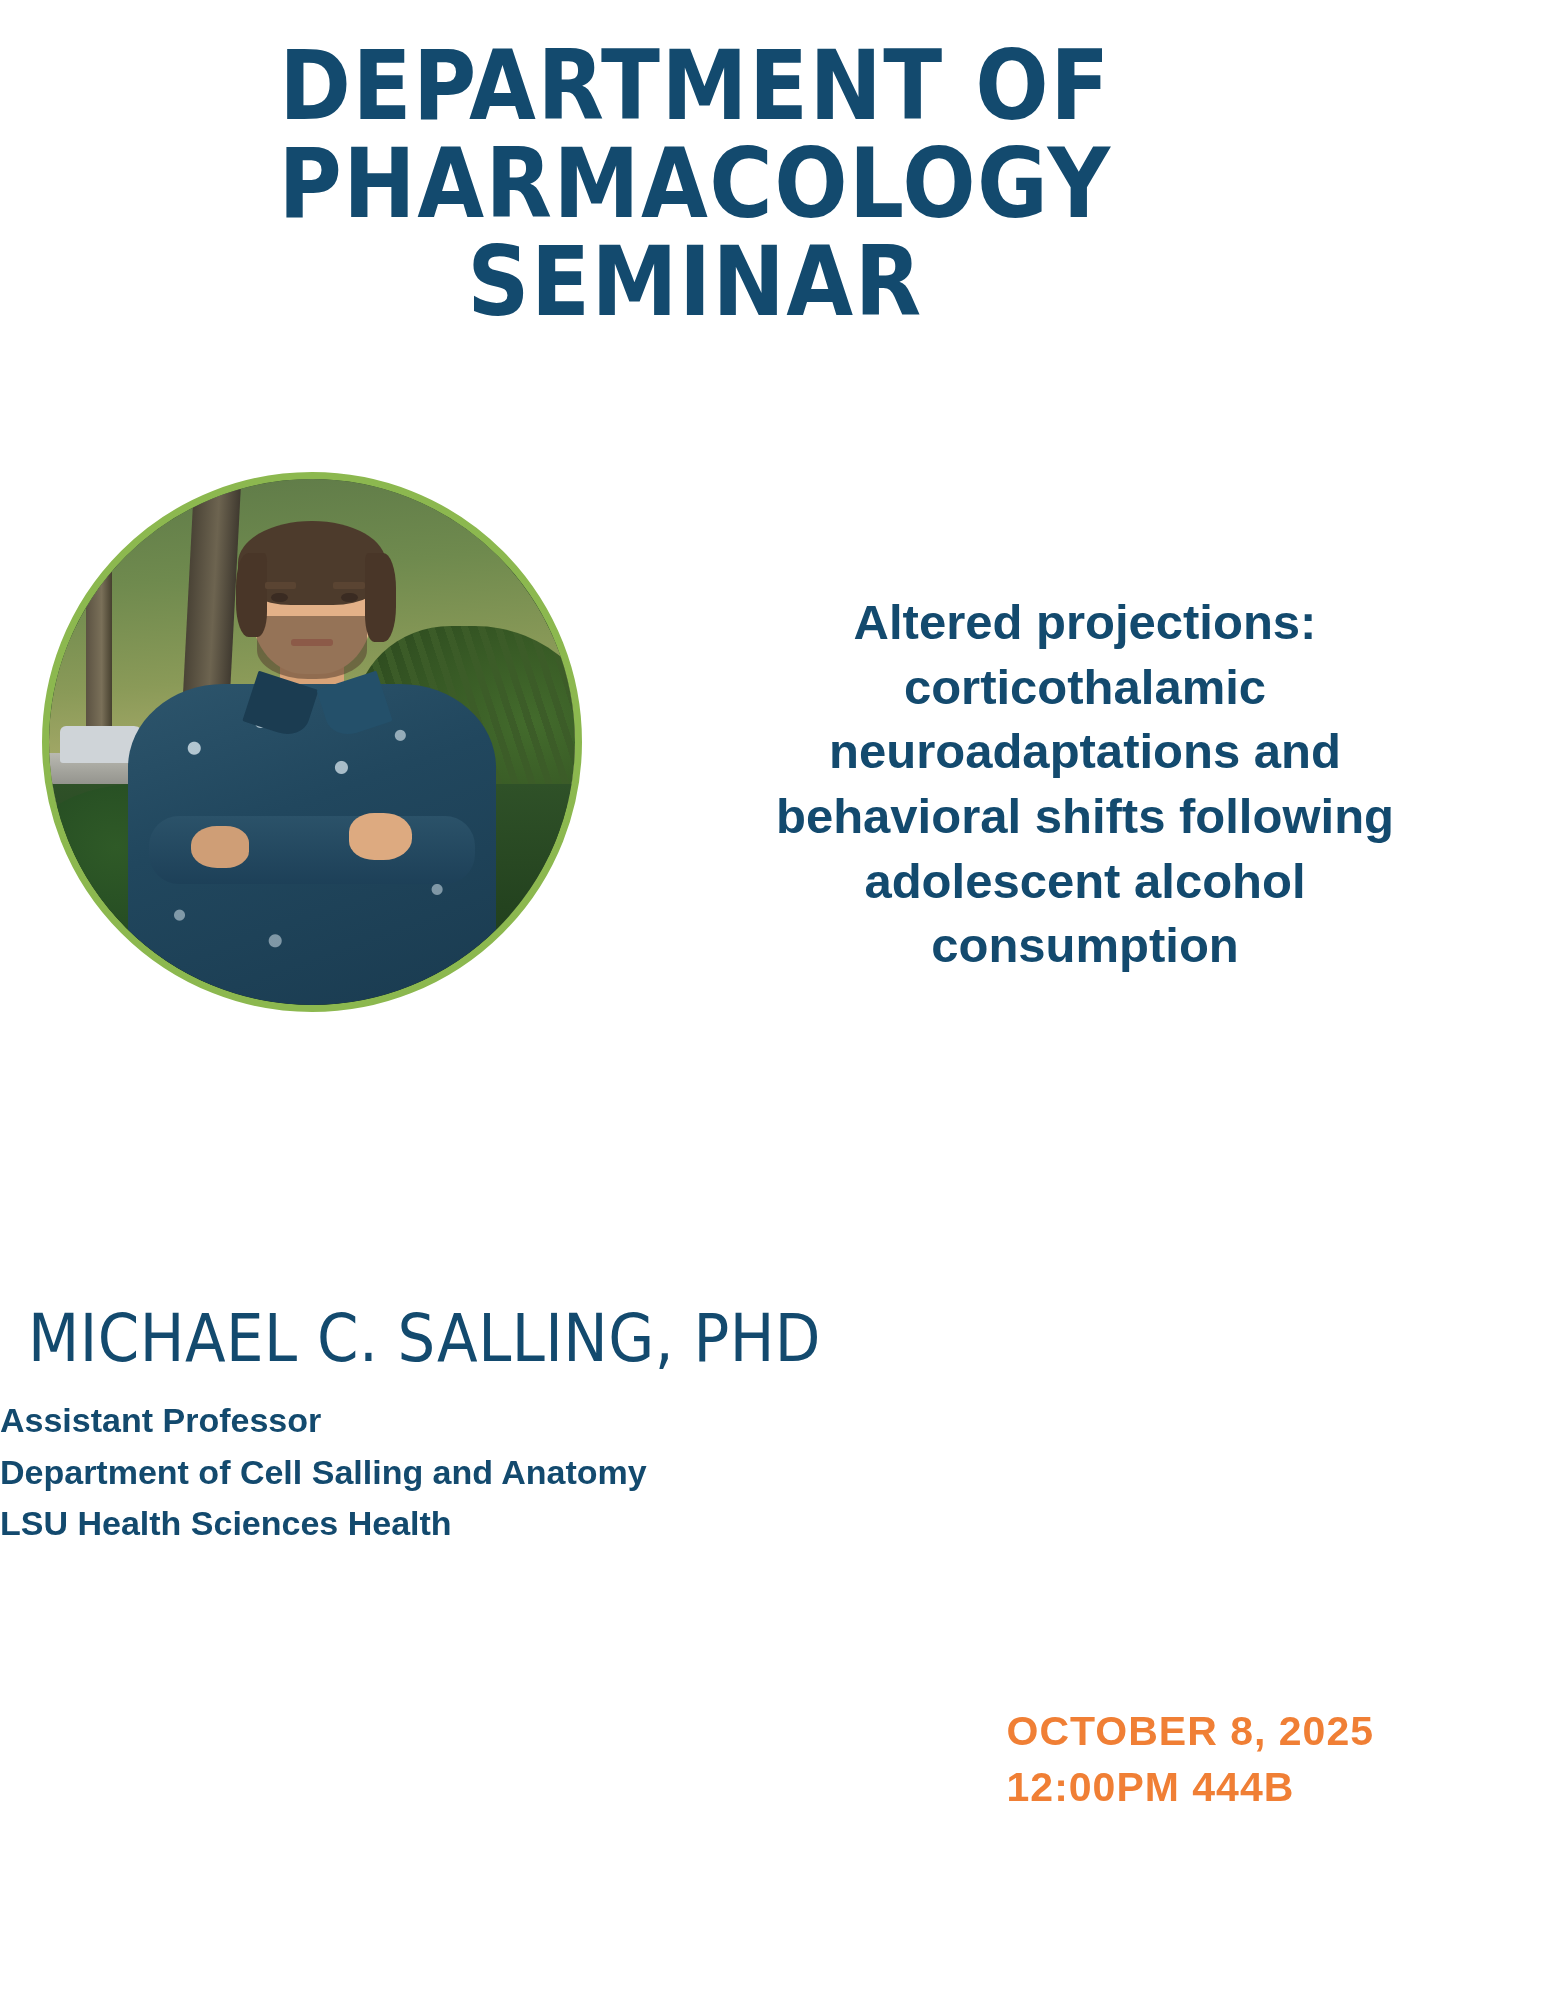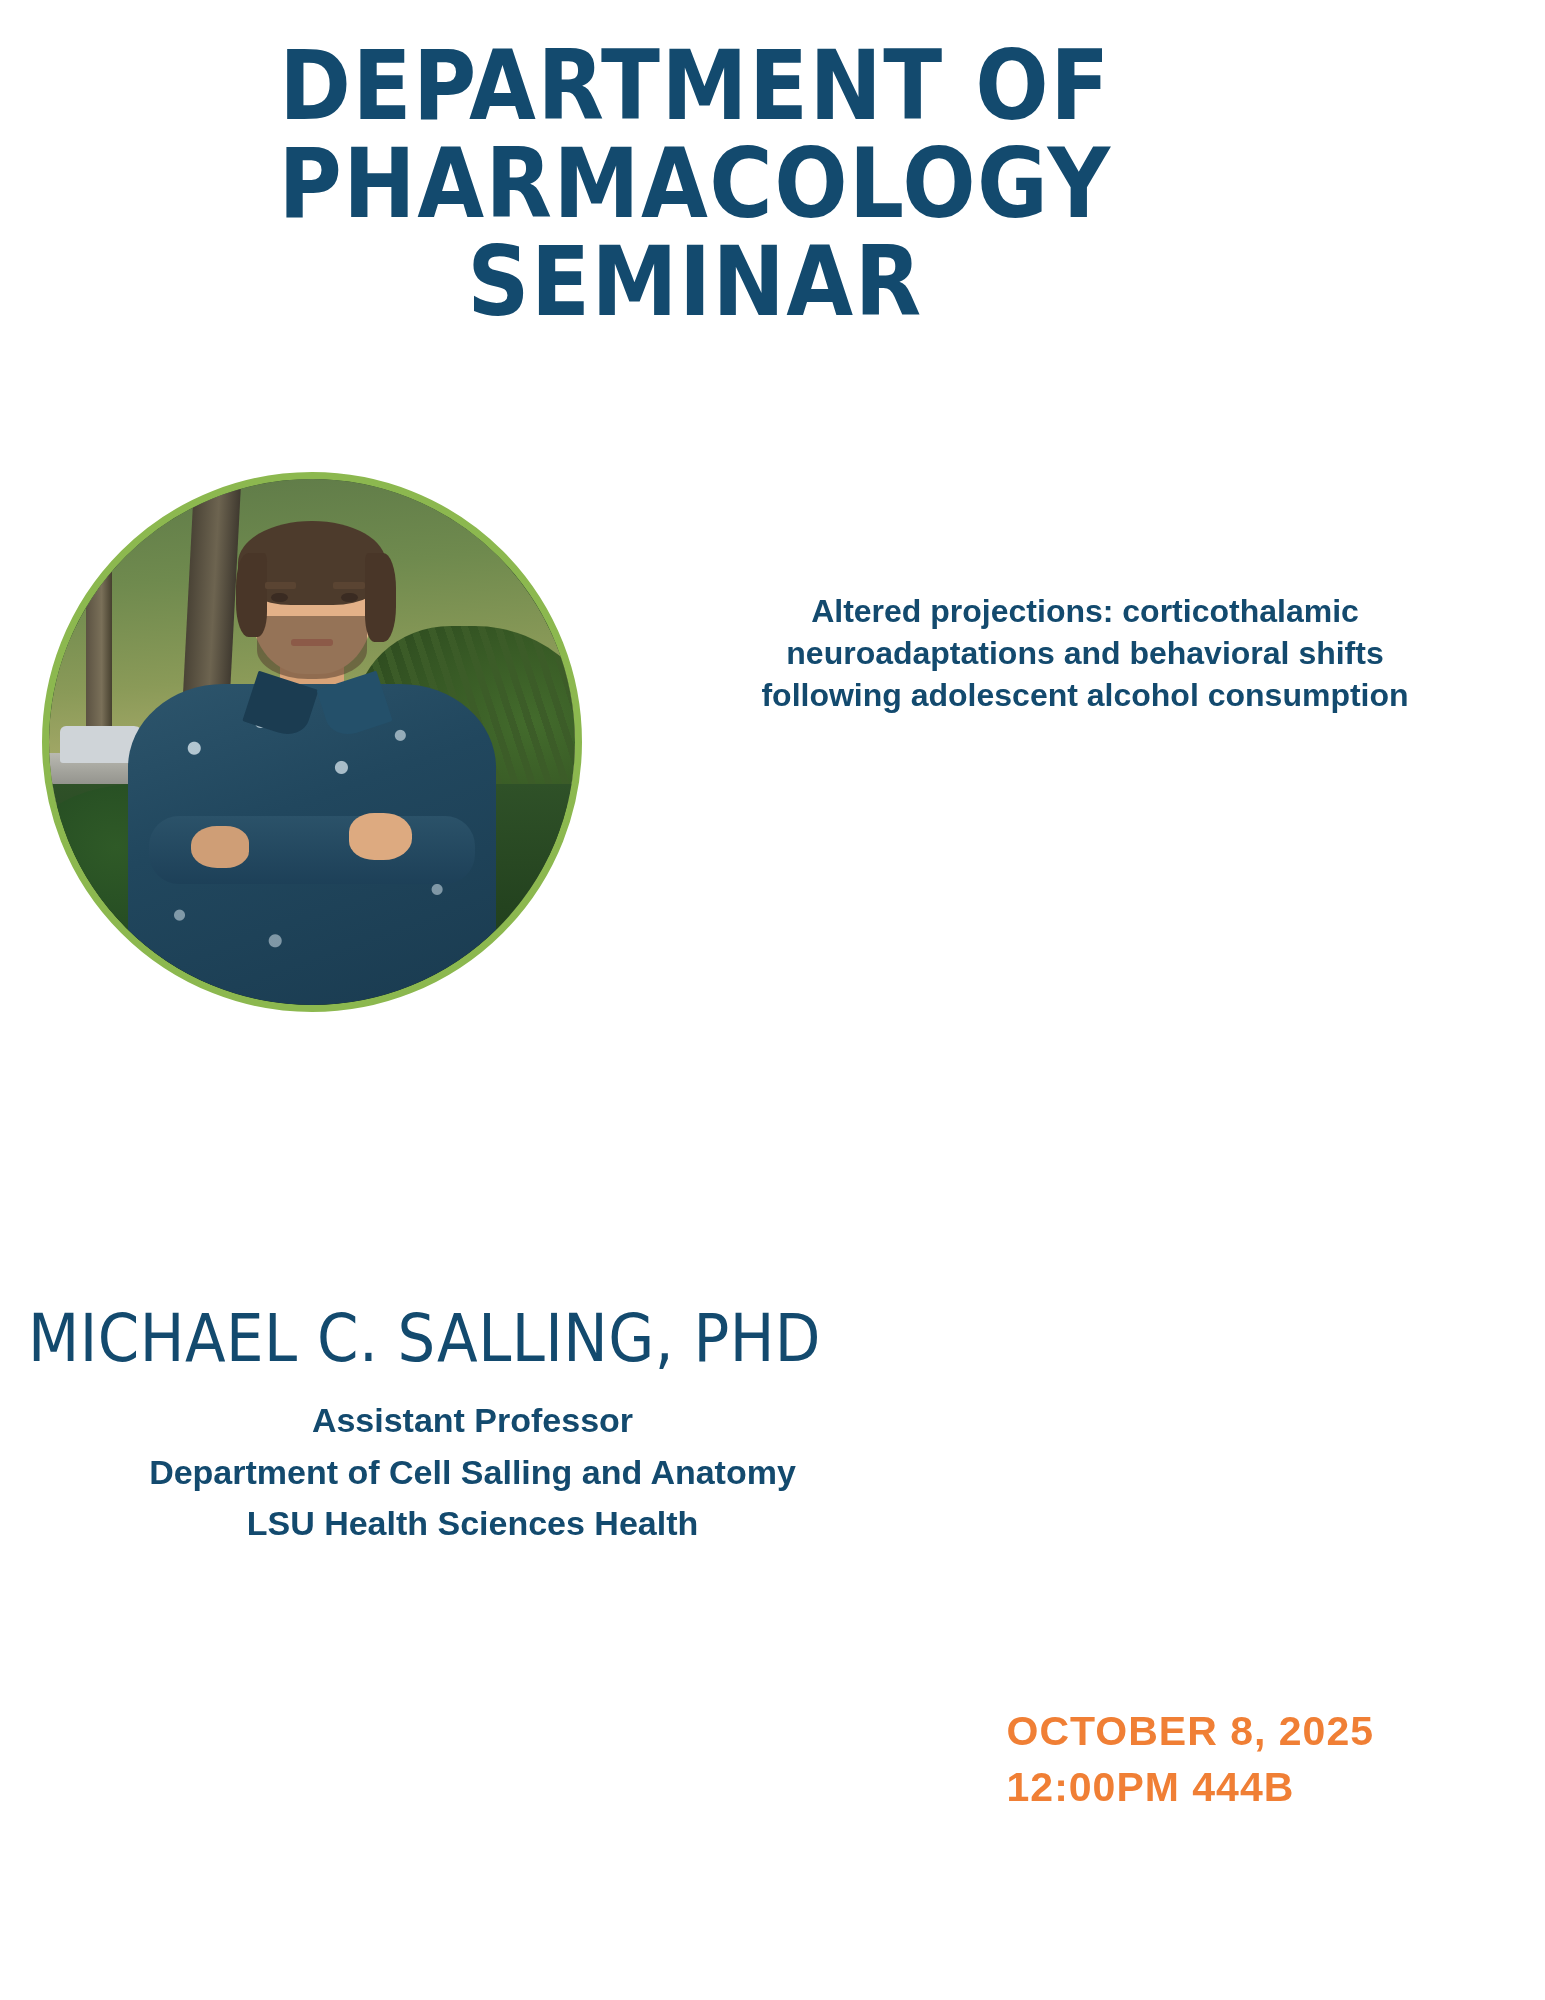--- a/index.html
+++ b/index.html
@@ -237,21 +237,21 @@
   
   .talk-title {
     position: absolute;
     left: 735px;
     top: 590px;
     width: 700px;
     text-align: center;
     color: #134a6e;
     font-family: "Liberation Sans", sans-serif;
     font-weight: 700;
-    font-size: 32px;
+    font-size: 49px;
     line-height: 1.32;
   }
 
   
   .speaker-name {
     position: absolute;
     left: 28px;
     top: 1300px;
     color: #134a6e;
     font-family: "DejaVu Sans Condensed", "Liberation Sans Narrow", "Liberation Sans", sans-serif;
@@ -259,21 +259,20 @@
     font-size: 66px;
     letter-spacing: 0.5px;
     text-transform: uppercase;
     white-space: nowrap;
   }
   .speaker-lines {
     position: absolute;
     left: 0px;
     top: 1395px;
     width: 945px;
-    text-align: center;
     color: #134a6e;
     font-family: "Liberation Sans", sans-serif;
     font-weight: 700;
     font-size: 34px;
     line-height: 1.52;
   }
 
   
   .datetime {
     position: absolute;

